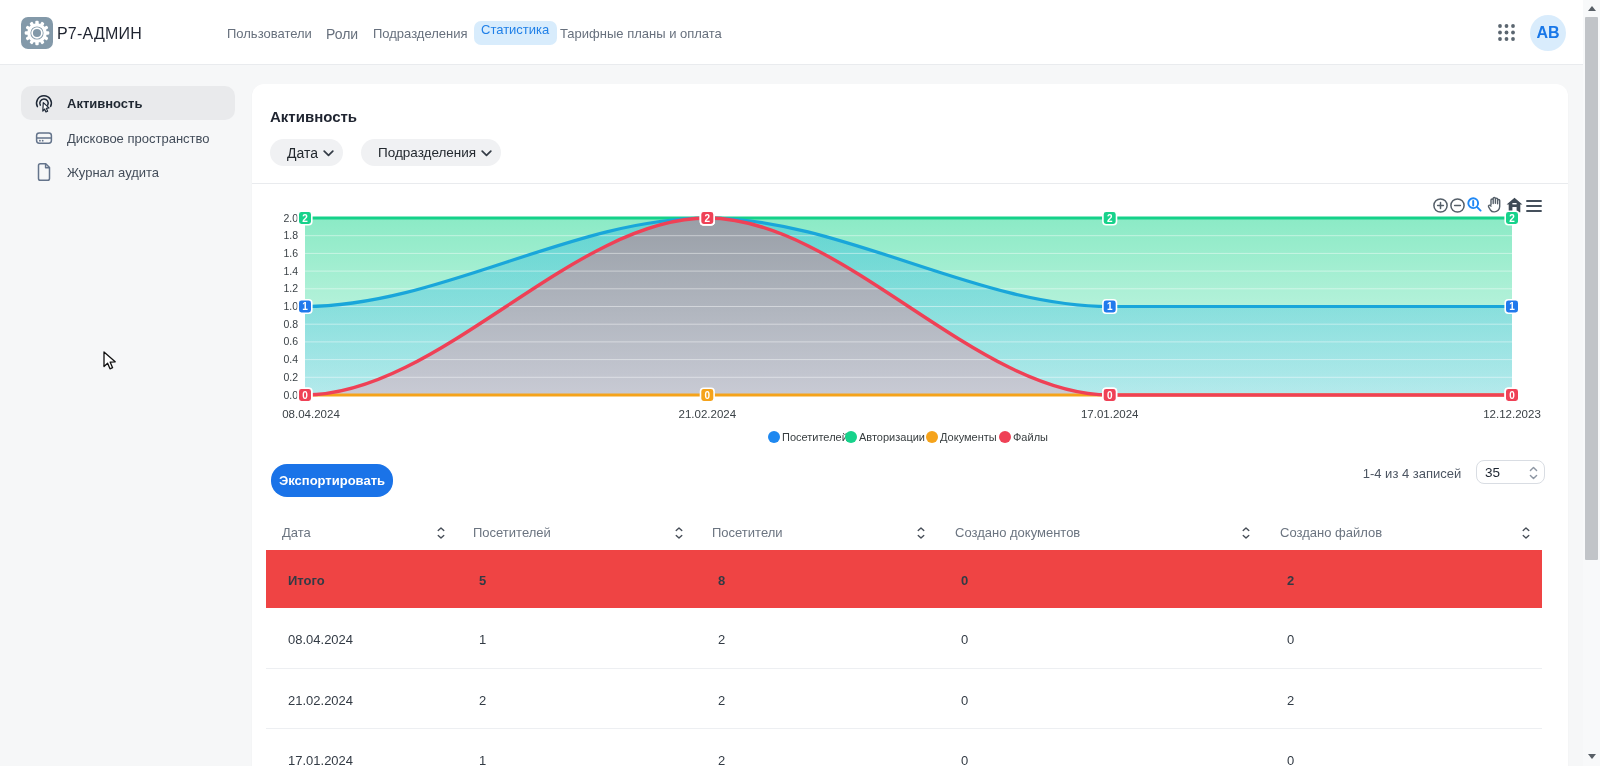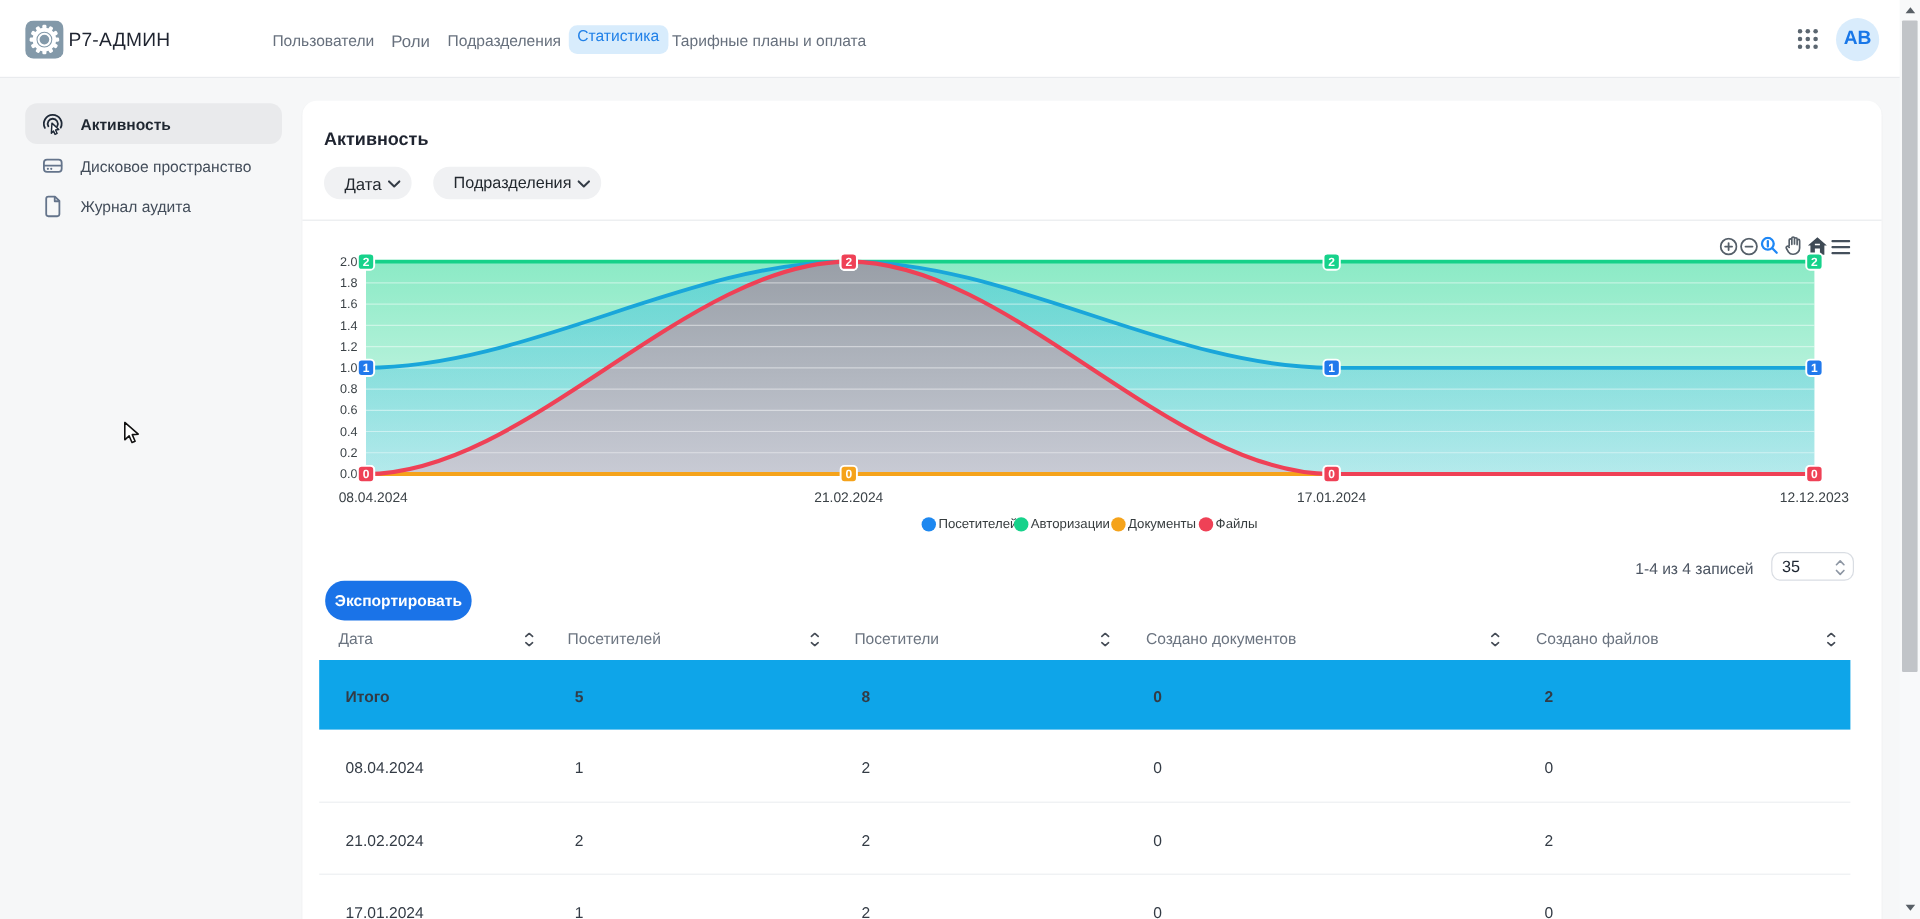--- a/index.html
+++ b/index.html
@@ -243,21 +243,21 @@
 </svg>
 <div style="position:absolute;left:768px;top:431px;width:12px;height:12px;border-radius:50%;background:#1e88f0"></div>
 <div style="position:absolute;left:782px;top:431px;font-size:11px;color:#373d3f">Посетителей</div>
 <div style="position:absolute;left:845px;top:431px;width:12px;height:12px;border-radius:50%;background:#17d28b"></div>
 <div style="position:absolute;left:859px;top:431px;font-size:11px;color:#373d3f">Авторизации</div>
 <div style="position:absolute;left:926px;top:431px;width:12px;height:12px;border-radius:50%;background:#f5a31b"></div>
 <div style="position:absolute;left:940px;top:431px;font-size:11px;color:#373d3f">Документы</div>
 <div style="position:absolute;left:999px;top:431px;width:12px;height:12px;border-radius:50%;background:#ef4156"></div>
 <div style="position:absolute;left:1013px;top:431px;font-size:11px;color:#373d3f">Файлы</div>
 
-<div class="abs" style="left:271px;top:484px;width:122px;height:33px;background:#1a73e8;border-radius:16px;text-align:center;line-height:33px;color:#fff;font-size:13px;font-weight:bold">Экспортировать</div>
+<div class="abs" style="left:271px;top:464px;width:122px;height:33px;background:#1a73e8;border-radius:16px;text-align:center;line-height:33px;color:#fff;font-size:13px;font-weight:bold">Экспортировать</div>
 <div class="abs" style="left:1362px;top:466px;width:100px;text-align:center;font-size:13px;color:#4c5562">1-4 из 4 записей</div>
 <div class="abs" style="left:1476px;top:460px;width:69px;height:24px;border:1px solid #d9dde3;border-radius:8px;background:#fff"></div>
 <div class="abs" style="left:1485px;top:465px;font-size:13.5px;color:#1c2430">35</div>
 <svg width="9" height="14" viewBox="0 0 9 14" style="position:absolute;left:1529px;top:466px">
 <g fill="none" stroke="#8d96a3" stroke-width="1.4" stroke-linecap="round" stroke-linejoin="round">
 <path d="M1.4,4.6 L4.5,1.4 L7.6,4.6"></path>
       <path d="M1.4,9.4 L4.5,12.6 L7.6,9.4"></path>
     </g>
   </svg>
 
@@ -289,21 +289,21 @@
 <path d="M1.2,3.4 L4.0,0.9 L6.8,3.4"></path>
       <path d="M1.2,8.6 L4.0,11.1 L6.8,8.6"></path>
     </g>
   </svg>
 <svg width="8" height="12" viewBox="0 0 8 12" style="position:absolute;left:1522px;top:527px">
 <g fill="none" stroke="#454c56" stroke-width="1.4" stroke-linecap="round" stroke-linejoin="round">
 <path d="M1.2,3.4 L4.0,0.9 L6.8,3.4"></path>
       <path d="M1.2,8.6 L4.0,11.1 L6.8,8.6"></path>
     </g>
   </svg>
-<div style="position:absolute;left:266px;top:550px;width:1276px;height:58px;background:#0ea5e9;">
+<div style="position:absolute;left:266px;top:550px;width:1276px;height:58px;background:#ef4444;">
     <span style="position:absolute;left:22px;top:23px;font-size:13px;font-weight:bold;color:#333b45">Итого</span>
     <span style="position:absolute;left:213px;top:23px;font-size:13px;font-weight:bold;color:#333b45">5</span>
     <span style="position:absolute;left:452px;top:23px;font-size:13px;font-weight:bold;color:#333b45">8</span>
     <span style="position:absolute;left:695px;top:23px;font-size:13px;font-weight:bold;color:#333b45">0</span>
     <span style="position:absolute;left:1021px;top:23px;font-size:13px;font-weight:bold;color:#333b45">2</span>
   </div>
 <div style="position:absolute;left:266px;top:608px;width:1276px;height:61px;border-bottom:1px solid #edeff2;">
     <span style="position:absolute;left:22px;top:24px;font-size:13px;font-weight:normal;color:#333b45">08.04.2024</span>
     <span style="position:absolute;left:213px;top:24px;font-size:13px;font-weight:normal;color:#333b45">1</span>
     <span style="position:absolute;left:452px;top:24px;font-size:13px;font-weight:normal;color:#333b45">2</span>

